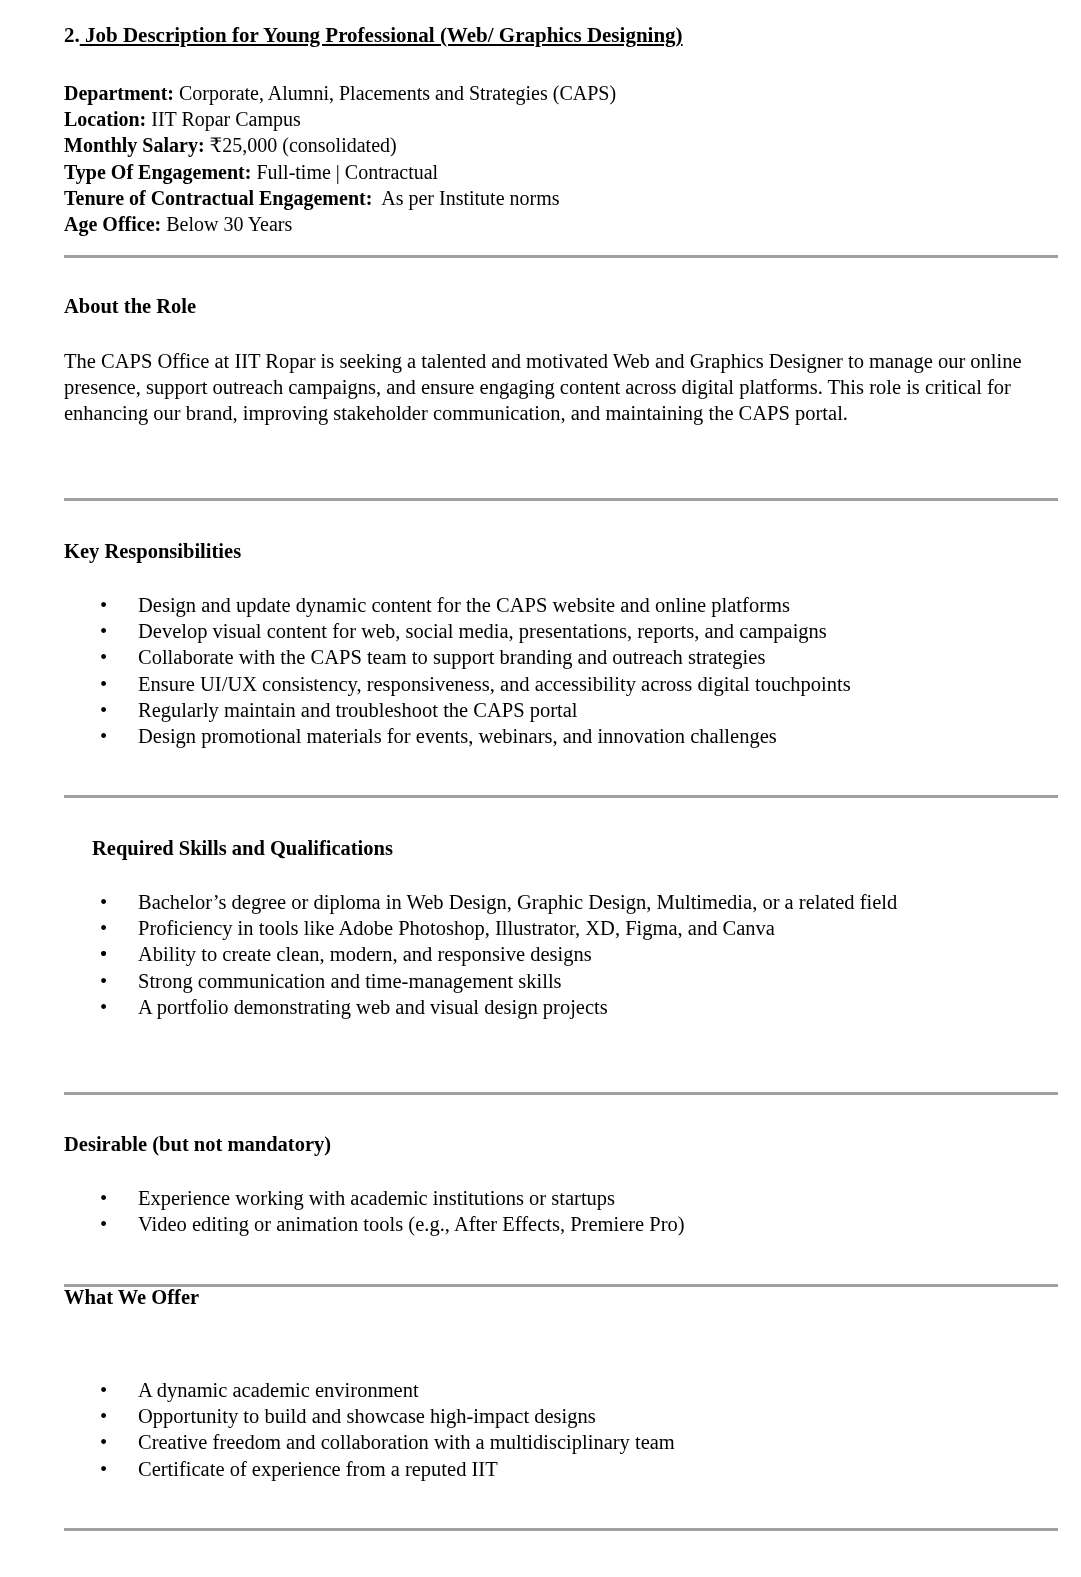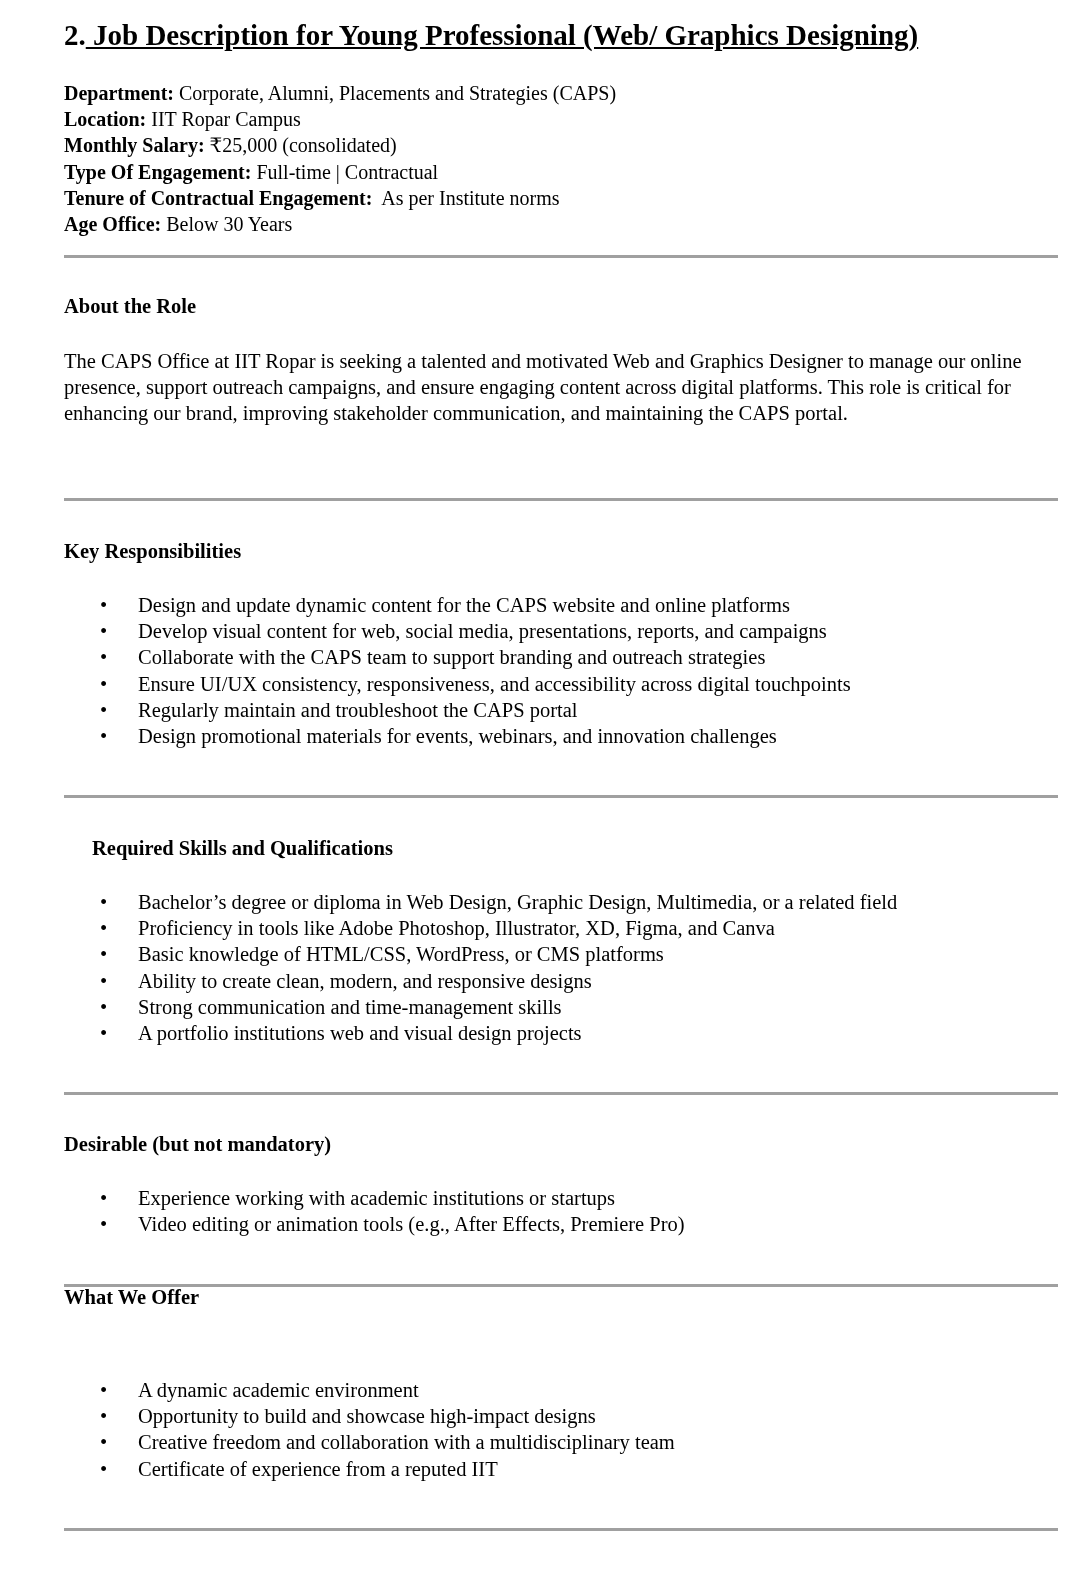--- a/index.html
+++ b/index.html
@@ -18,21 +18,21 @@
     .page {
       position: absolute;
       left: 64px;
       top: 0;
       width: 994px;
     }
     .title {
       position: absolute;
       top: 22px;
       left: 0;
-      font-size: 29px;
+      font-size: 21px;
       font-weight: bold;
       white-space: nowrap;
       line-height: 26px;
     }
     .title .num { text-decoration: none; }
     .title .text { text-decoration: underline; text-underline-offset: 2px; }
 
     .meta {
       position: absolute;
       top: 80px;
@@ -122,24 +122,24 @@
     <li><span class="bullet">•</span><span>Regularly maintain and troubleshoot the CAPS portal</span></li>
     <li><span class="bullet">•</span><span>Design promotional materials for events, webinars, and innovation challenges</span></li>
   </ul>
 
   <div class="rule" style="top:795px;"></div>
 
   <div class="heading" style="top:835px;margin-left:28px;">Required Skills and Qualifications</div>
   <ul class="blist" style="top:889px;">
     <li><span class="bullet">•</span><span>Bachelor’s degree or diploma in Web Design, Graphic Design, Multimedia, or a related field</span></li>
     <li><span class="bullet">•</span><span>Proficiency in tools like Adobe Photoshop, Illustrator, XD, Figma, and Canva</span></li>
-    <li><span class="bullet">•</span><span>Basic knowledge of HTML/CSS, WordPress, or CMS platforms</span></li>
+    <li><span class="bullet">•</span></li>
     <li><span class="bullet">•</span><span>Ability to create clean, modern, and responsive designs</span></li>
     <li><span class="bullet">•</span><span>Strong communication and time-management skills</span></li>
-    <li><span class="bullet">•</span><span>A portfolio institutions web and visual design projects</span></li>
+    <li><span class="bullet">•</span><span>A portfolio demonstrating web and visual design projects</span></li>
   </ul>
 
   <div class="rule" style="top:1092px;"></div>
 
   <div class="heading" style="top:1131px;">Desirable (but not mandatory)</div>
   <ul class="blist" style="top:1185px;">
     <li><span class="bullet">•</span><span>Experience working with academic institutions or startups</span></li>
     <li><span class="bullet">•</span><span>Video editing or animation tools (e.g., After Effects, Premiere Pro)</span></li>
   </ul>
 

